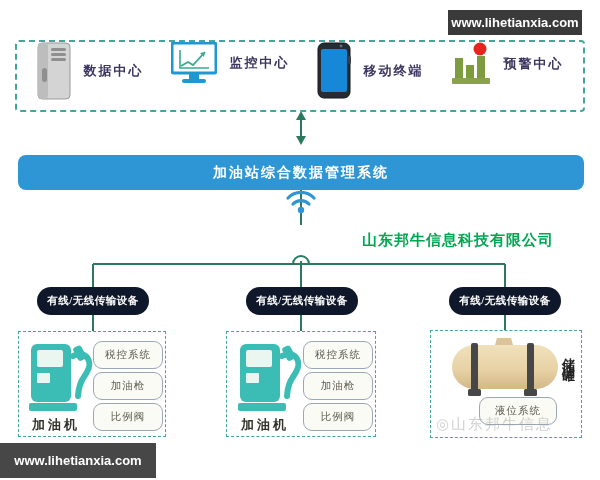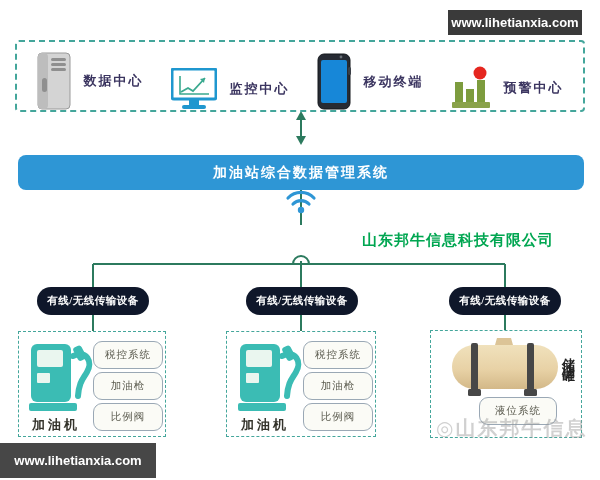--- a/index.html
+++ b/index.html
@@ -4,21 +4,21 @@
 <style>
   html,body{margin:0;padding:0;background:#ffffff;}
   .canvas{position:relative;width:600px;height:480px;background:#ffffff;overflow:hidden;
           font-family:"Liberation Serif","DejaVu Serif",serif;}
   .site-bar{position:absolute;background:#3f3f3f;color:#fff;display:flex;align-items:center;
             justify-content:center;font-family:"Liberation Sans","DejaVu Sans",sans-serif;
             font-weight:bold;font-size:13px;}
   .bar-top{left:448px;top:10px;width:134px;height:25px;background:#3a3a3a;}
   .bar-bottom{left:0;top:443px;width:156px;height:35px;background:#474747;}
   .top-dash{position:absolute;left:15px;top:40px;width:570px;height:72px;border:2px dashed #44a69b;
-            border-radius:4px;box-sizing:border-box;display:flex;align-items:flex-end;
+            border-radius:4px;box-sizing:border-box;display:flex;align-items:flex-start;
             justify-content:space-around;padding:0 6px;z-index:2;}
   .top-item{display:flex;align-items:center;gap:13px;}
   .top-label{font-size:13px;font-weight:bold;color:#3b3560;letter-spacing:2px;white-space:nowrap;}
   .overlay{position:absolute;left:0;top:0;z-index:1;pointer-events:none;}
   .banner{position:absolute;left:18px;top:155px;width:566px;height:35px;background:#2e96d5;
           border-radius:8px;display:flex;align-items:center;justify-content:center;color:#fff;
           font-size:14px;font-weight:bold;letter-spacing:2px;z-index:2;}
   .gateway{position:absolute;left:250px;top:225px;width:104px;height:36px;background:#2e96d5;
            border-radius:10px;display:flex;flex-direction:column;align-items:center;
            justify-content:center;color:#fff;z-index:2;line-height:1.25;}
@@ -33,22 +33,22 @@
   .dash-box{position:absolute;border:1.5px dashed #44a69b;box-sizing:border-box;background:#fff;z-index:2;}
   .box-a{left:18px;top:331px;width:148px;height:106px;}
   .box-b{left:226px;top:331px;width:150px;height:106px;}
   .box-c{left:430px;top:330px;width:152px;height:108px;}
   .sub-box{position:absolute;width:68px;height:26px;border:1px solid #9aa8b5;border-radius:9px;
            background:#fbfbf6;color:#5c5c50;font-size:10.5px;display:flex;align-items:center;
            justify-content:center;letter-spacing:1px;white-space:nowrap;text-align:center;}
   .device-label{position:absolute;font-size:13px;font-weight:bold;color:#33322a;letter-spacing:3px;white-space:nowrap;}
   .v-label{position:absolute;writing-mode:vertical-rl;font-size:13px;font-weight:bold;color:#222;
            letter-spacing:6px;}
-  .watermark{position:absolute;left:436px;top:415px;color:rgba(150,150,150,0.45);font-size:20px;
-             font-weight:bold;letter-spacing:2px;z-index:3;white-space:nowrap;
+  .watermark{position:absolute;left:436px;top:415px;color:rgba(150,150,150,0.45);font-size:15px;
+             font-weight:normal;letter-spacing:2px;z-index:3;white-space:nowrap;
              font-family:"Liberation Sans","DejaVu Sans",sans-serif;}
   .icon-wrap{flex:0 0 auto;display:flex;align-items:center;}
 </style>
 </head>
 <body>
 
 <div class="canvas">
 
   <svg class="overlay" width="600" height="480">
     <g stroke="#2c7a5e" stroke-width="2" fill="none">

